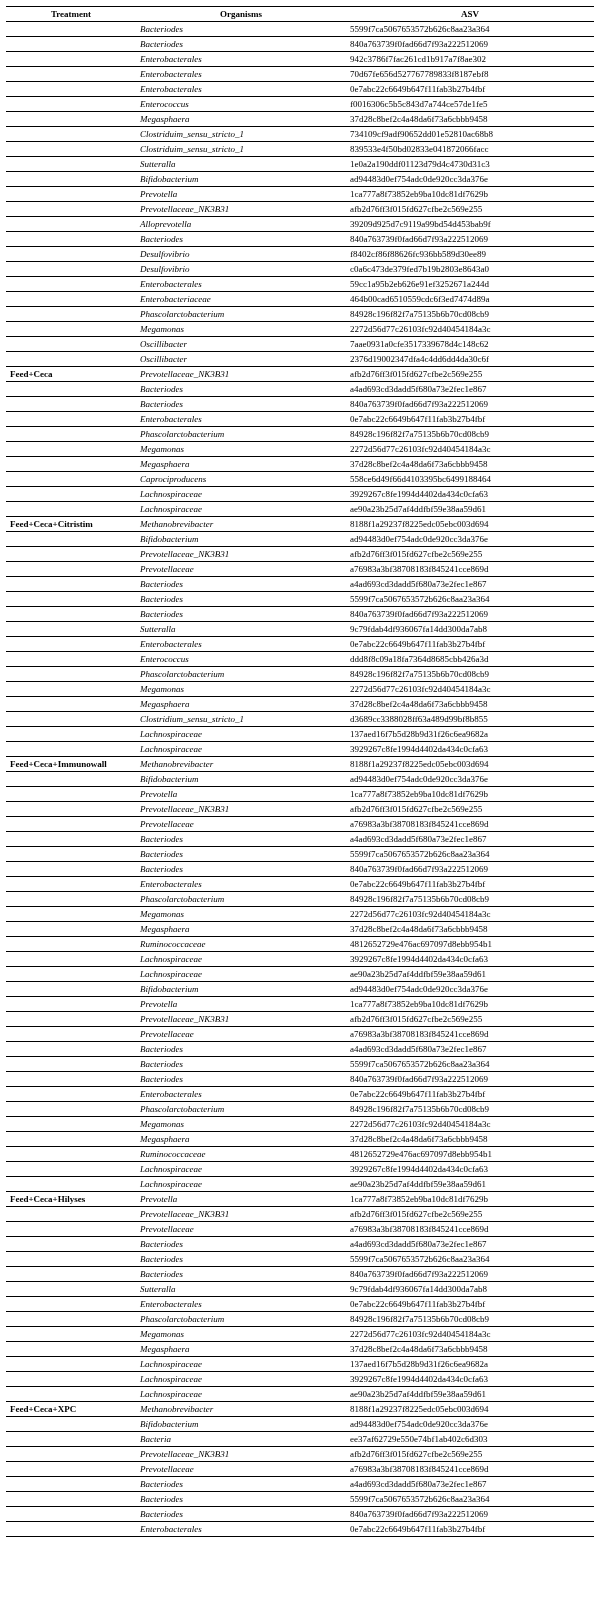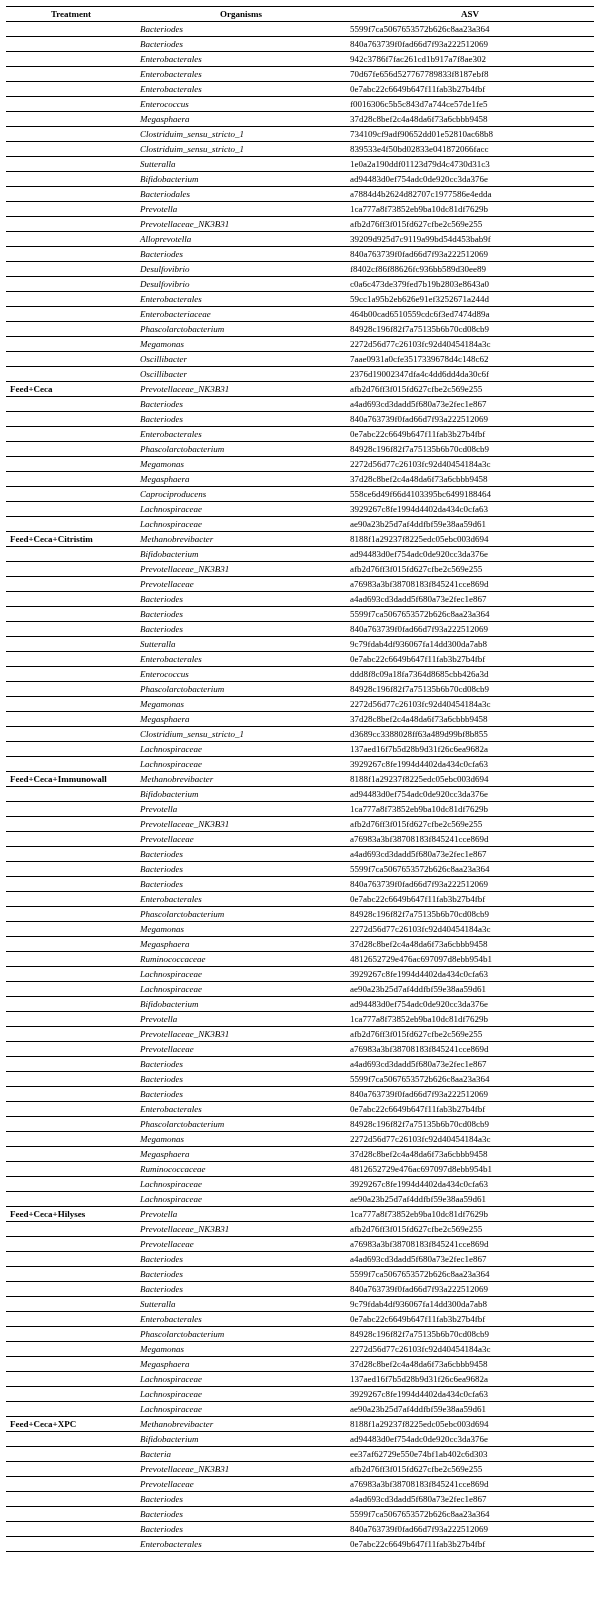--- a/index.html
+++ b/index.html
@@ -105,25 +105,20 @@
         <td class="organism-cell">Sutteralla</td>
         <td>1e0a2a190ddf01123d79d4c4730d31c3</td>
       </tr>
       <tr>
         <td class="treatment-cell"></td>
         <td class="organism-cell">Bifidobacterium</td>
         <td>ad94483d0ef754adc0de920cc3da376e</td>
       </tr>
       <tr>
         <td class="treatment-cell"></td>
-        <td class="organism-cell">Bacteriodales</td>
-        <td>a7884d4b2624d82707c1977586e4edda</td>
-      </tr>
-      <tr>
-        <td class="treatment-cell"></td>
         <td class="organism-cell">Prevotella</td>
         <td>1ca777a8f73852eb9ba10dc81df7629b</td>
       </tr>
       <tr>
         <td class="treatment-cell"></td>
         <td class="organism-cell">Prevotellaceae_NK3B31</td>
         <td>afb2d76ff3f015fd627cfbe2c569e255</td>
       </tr>
       <tr>
         <td class="treatment-cell"></td>

